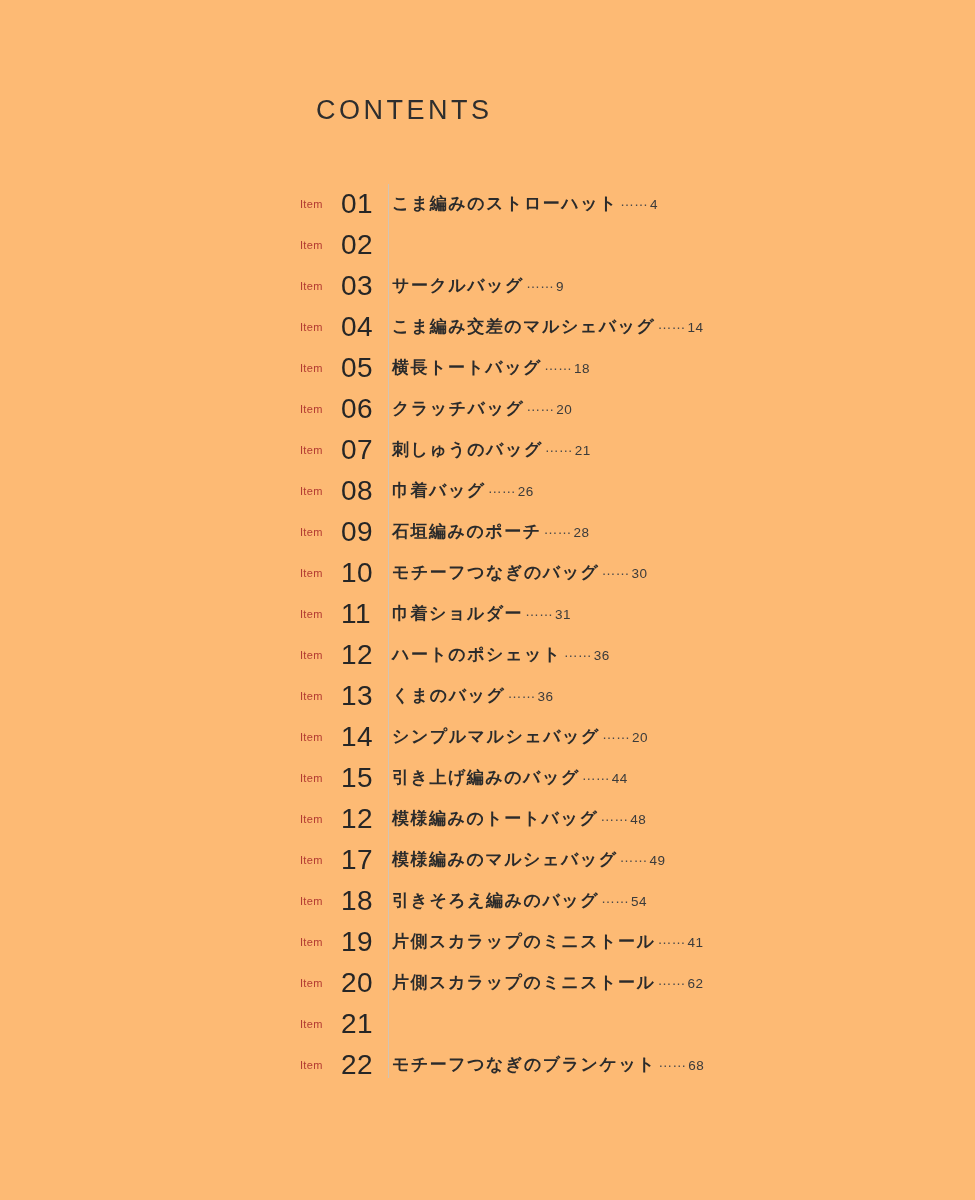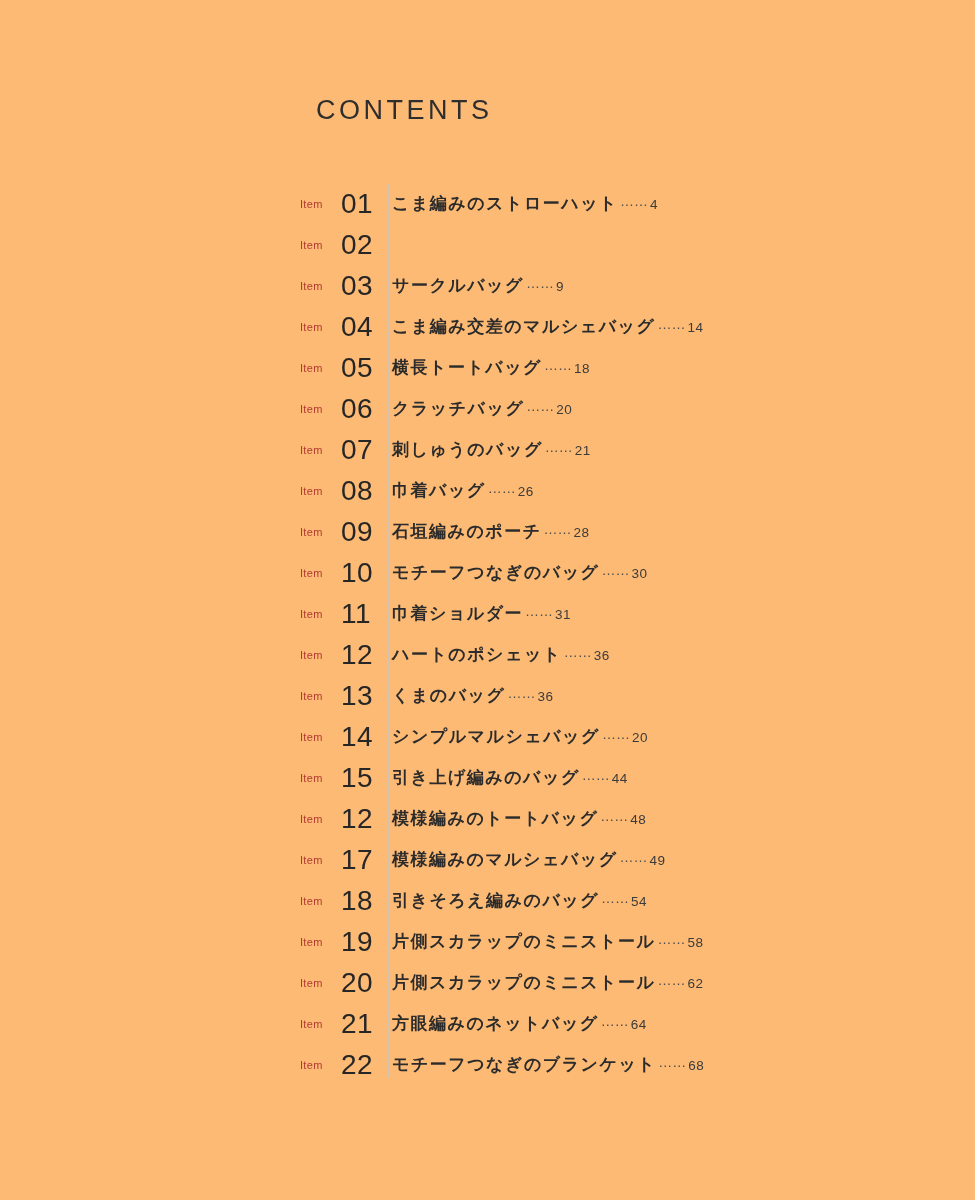--- a/index.html
+++ b/index.html
@@ -227,38 +227,35 @@
         <span class="num">18</span>
         <span class="entry">
           <span class="ttl">引きそろえ編みのバッグ</span><span class="leader">……</span><span class="pg">54</span>
         </span>
       </div>
 
       <div class="row">
         <span class="lbl">Item</span>
         <span class="num">19</span>
         <span class="entry">
-          <span class="ttl">片側スカラップのミニストール</span><span class="leader">……</span><span class="pg">58</span>
+          <span class="ttl">片側スカラップのミニストール</span><span class="leader">……</span><span class="pg">41</span>
         </span>
       </div>
 
       <div class="row">
         <span class="lbl">Item</span>
         <span class="num">20</span>
         <span class="entry">
           <span class="ttl">片側スカラップのミニストール</span><span class="leader">……</span><span class="pg">62</span>
         </span>
       </div>
 
       <div class="row">
         <span class="lbl">Item</span>
         <span class="num">21</span>
-        <span class="entry">
-          <span class="ttl">方眼編みのネットバッグ</span><span class="leader">……</span><span class="pg">64</span>
-        </span>
       </div>
 
       <div class="row">
         <span class="lbl">Item</span>
         <span class="num">22</span>
         <span class="entry">
           <span class="ttl">モチーフつなぎのブランケット</span><span class="leader">……</span><span class="pg">68</span>
         </span>
       </div>
     </div>

